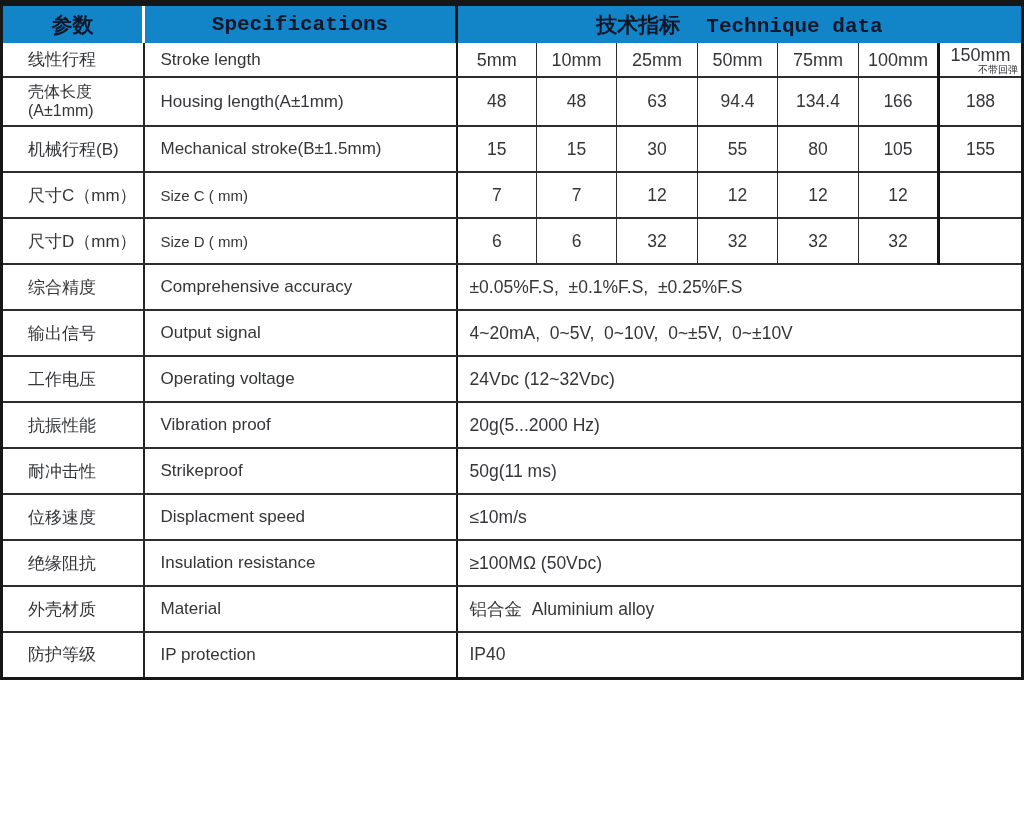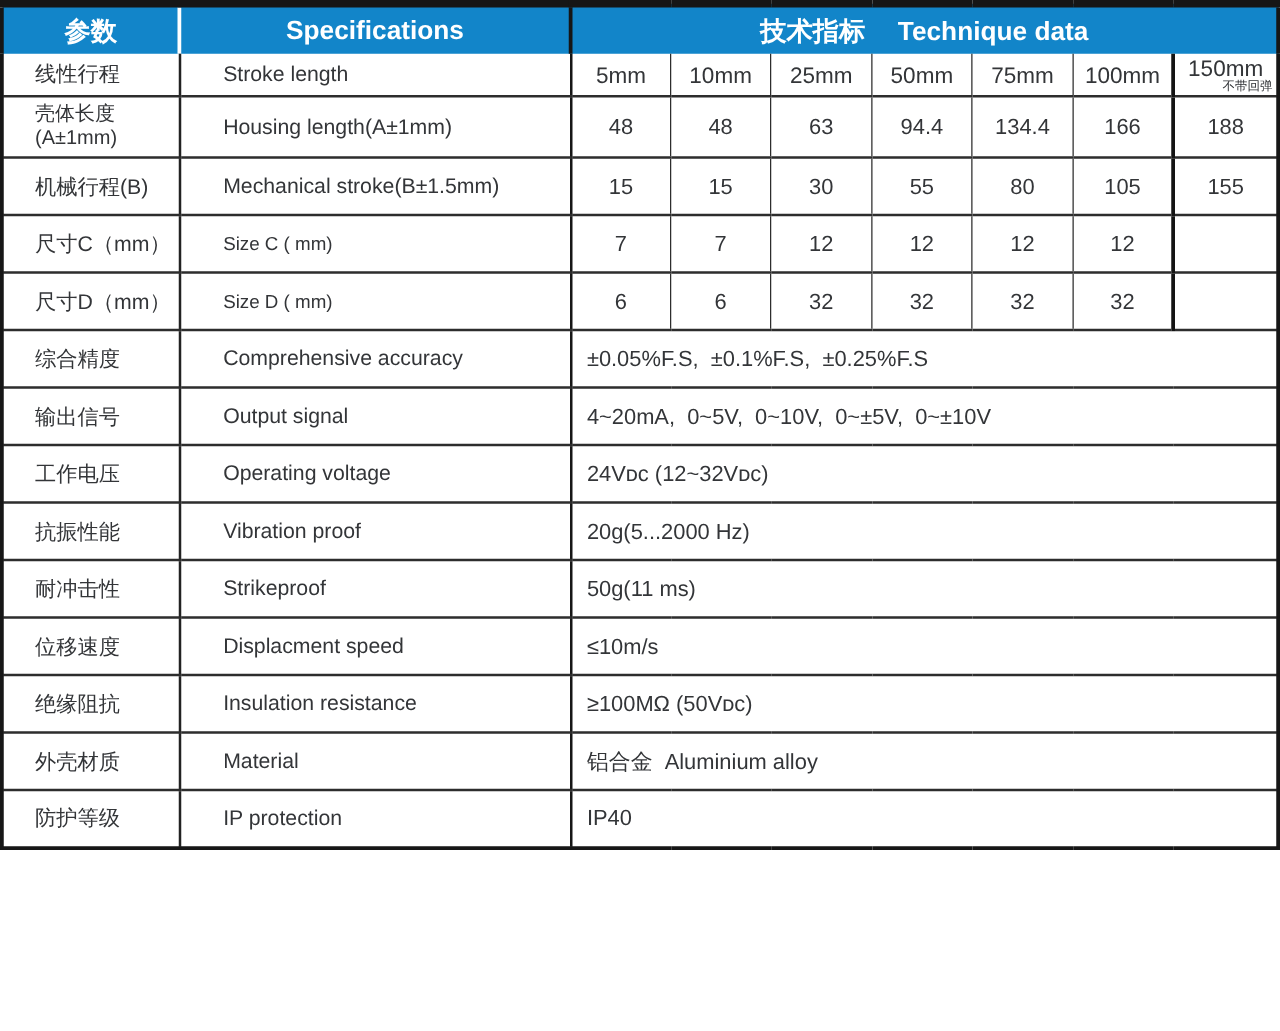--- a/index.html
+++ b/index.html
@@ -16,47 +16,48 @@
     table-layout: fixed;
     width: 1021px;
     margin: 0;
     border: 3px solid #161616;
     border-top-width: 6px;
   }
   
   tr.hdr { height: 40px; }
   tr.hdr th {
     background: #1285C9;
-    color: #ffffff;
+    color: #0f172a;
     font-weight: bold;
     font-size: 21px;
     text-align: center;
     padding: 0;
     vertical-align: middle;
+    font-family: Liberation Mono, monospace;
   }
   th.h-param { border-right: 3px solid #ffffff; }
   th.h-spec  { border-right: 3px solid #161616; }
   th.h-tech .gap { display: inline-block; width: 26px; }
   
   td { vertical-align: middle; padding: 0; }
   tr.r  { height: 46px; }
   tr.r-stroke  { height: 34px; }
   tr.r-housing { height: 49px; }
   td.zh {
     font-size: 17px;
     text-align: left;
     padding-left: 25px;
     border-right: 2px solid #222222;
     border-bottom: 2px solid #2d2d2d;
   }
   td.zh .l2 { display: block; font-size: 16px; line-height: 1.18; }
   td.en {
     font-size: 17px;
     text-align: left;
-    padding-left: 34px;
+    padding-left: 16px;
     border-right: 2px solid #161616;
     border-bottom: 2px solid #2d2d2d;
   }
   td.en.small { font-size: 15px; }
   td.v {
     font-size: 17.5px;
     text-align: center;
     border-right: 1px solid #2d2d2d;
     border-bottom: 2px solid #2d2d2d;
   }

